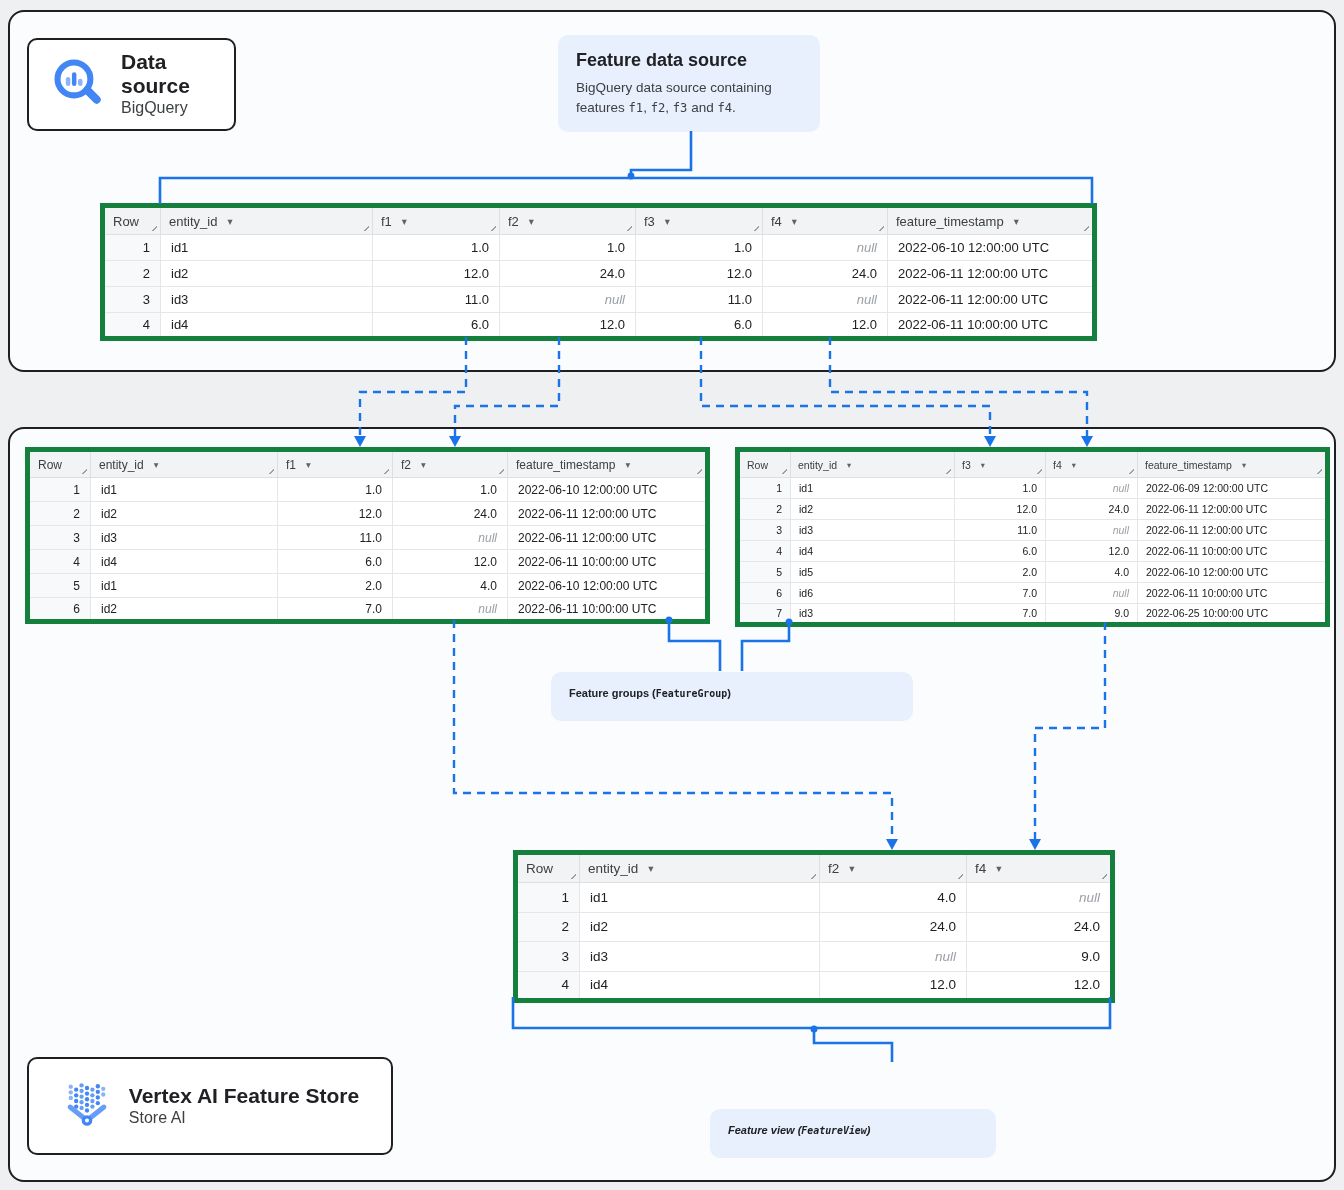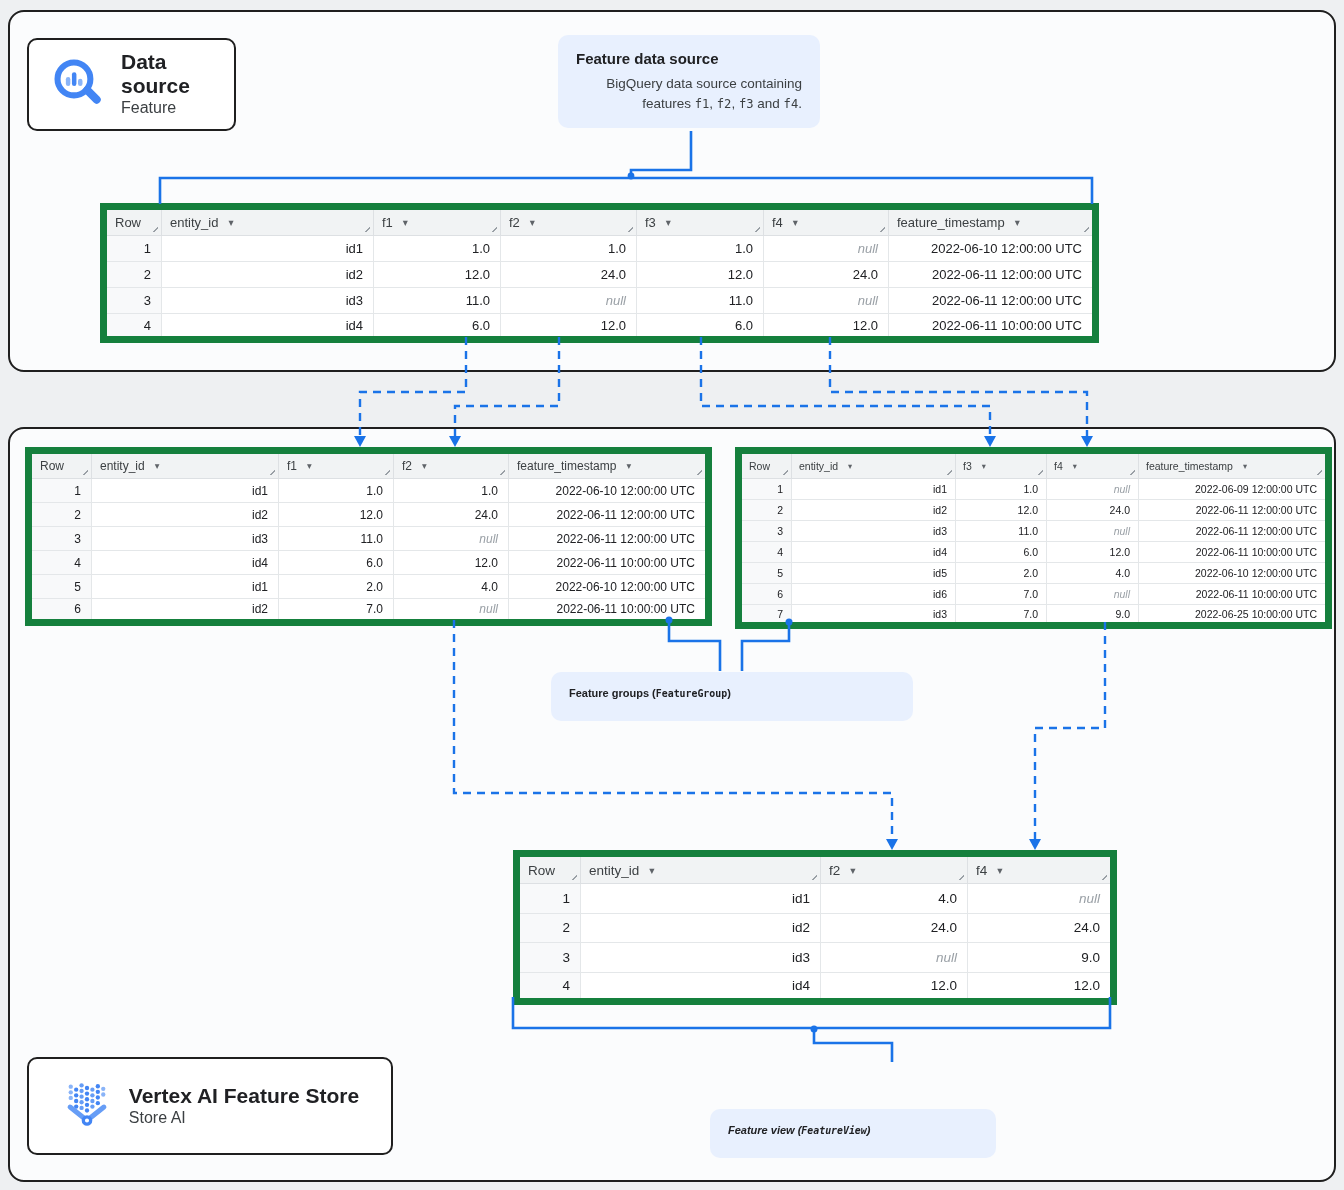--- a/index.html
+++ b/index.html
@@ -27,44 +27,44 @@
   .lb-sub{font-size:16px;color:#3c4043;line-height:1.3;}
 
   
   .callout{
     position:absolute;background:#e8f0fe;border-radius:10px;
     padding:15px 18px;box-sizing:border-box;z-index:5;
   }
   #co-datasource{left:558px;top:35px;width:262px;}
   #co-groups{left:551px;top:672px;width:362px;}
   #co-view{left:710px;top:1109px;width:286px;font-style:italic;}
-  .co-title{font-weight:700;font-size:15px;color:#202124;margin-bottom:7px;}
+  .co-title{font-weight:700;font-size:18px;color:#202124;margin-bottom:7px;}
   #co-groups .co-title,#co-view .co-title{font-size:11px;}
-  .co-body{font-size:13.5px;color:#3c4043;line-height:1.45;text-align:right;}
+  .co-body{font-size:13.5px;color:#3c4043;line-height:1.45;}
   #co-groups .co-body,#co-view .co-body{font-size:14px;}
   .mono{font-family:"DejaVu Sans Mono",monospace;font-size:0.9em;}
 
   
   .tbl-wrap{position:absolute;z-index:4;}
   table.bq{
     border-collapse:collapse;table-layout:fixed;background:#fff;
     font-family:"Liberation Sans",sans-serif;color:#202124;
-    border:7px solid #15803d;
+    border:5px solid #15803d;
   }
   table.bq th{
     background:#f1f3f4;font-weight:500;color:#3c4043;text-align:left;
     border:1px solid #dde0e3;padding:0 8px;position:relative;
     white-space:nowrap;overflow:hidden;box-sizing:border-box;
   }
   table.bq td{
     border:1px solid #e4e7e9;padding:0 10px;background:#fff;
     white-space:nowrap;overflow:hidden;box-sizing:border-box;
   }
   table.bq td.rownum{background:#f8f9fa;color:#202124;}
-  .al-right{text-align:right;} .al-left{text-align:right;}
+  .al-right{text-align:right;} .al-left{text-align:left;}
   td.null{font-style:italic;color:#9aa0a6;}
   .caret{color:#5f6368;font-size:0.78em;margin-left:10px;vertical-align:1px;}
   .rz{
     position:absolute;right:3px;bottom:3px;width:9px;height:9px;
     clip-path:polygon(100% 0,100% 100%,0 100%);
     background:repeating-linear-gradient(135deg,#9aa0a6 0 1.3px,transparent 1.3px 4.4px);
   }
   #tbl-source-wrap{left:100px;top:203px;}
   #tbl-source{font-size:13px;}
   #tbl-source th{height:29px;}
@@ -100,21 +100,21 @@
     <svg width="54" height="54" viewBox="0 0 24 24">
       <circle cx="10.2" cy="10.2" r="7.3" fill="#ffffff" stroke="#4285f4" stroke-width="2.7"></circle>
       <path d="M16.1 15.2 L20.3 19.4" stroke="#4285f4" stroke-width="3.6" stroke-linecap="round"></path>
       <rect x="6.6" y="9.3" width="2" height="4" rx="1" fill="#8ab4f8"></rect>
       <rect x="9.3" y="7.2" width="2" height="6.1" rx="1" fill="#4285f4"></rect>
       <rect x="12" y="10.1" width="2" height="3.2" rx="1" fill="#8ab4f8"></rect>
     </svg>
   </span>
   <span>
     <div class="lb-title">Data source</div>
-    <div class="lb-sub">Feature</div>
+    <div class="lb-sub">BigQuery</div>
   </span>
 </div>
 
 <div class="label-box" id="box-vertex">
   <span>
     <svg width="52" height="52" viewBox="0 0 24 24">
       <g fill="#8ab4f8">
         <circle cx="4.5" cy="4" r="1"></circle>
           <circle cx="4.5" cy="6.6" r="1"></circle>
           <circle cx="4.5" cy="9.2" r="1"></circle>

